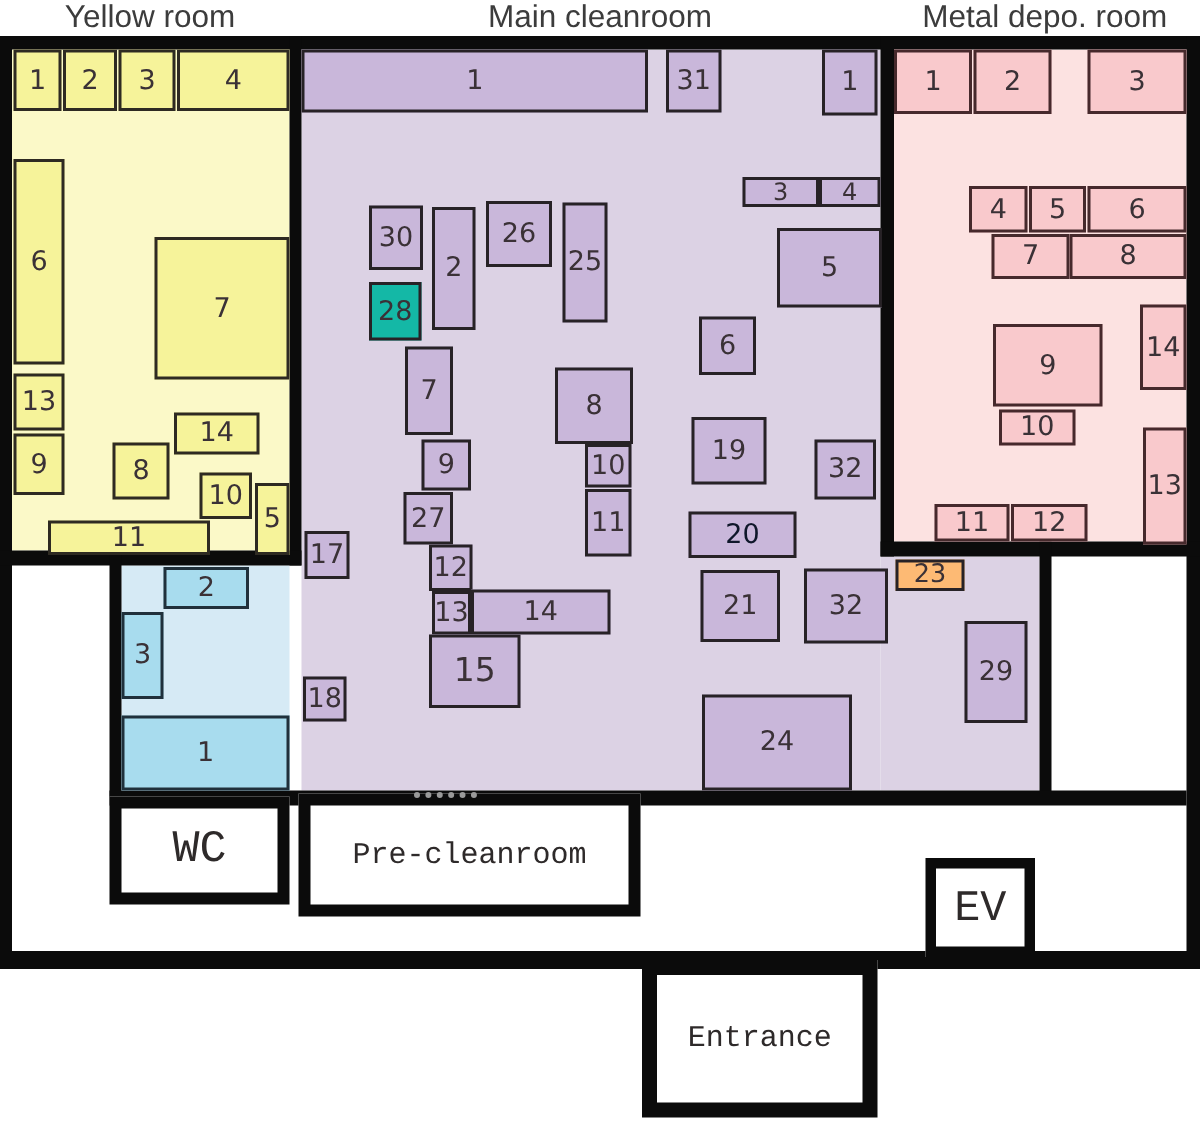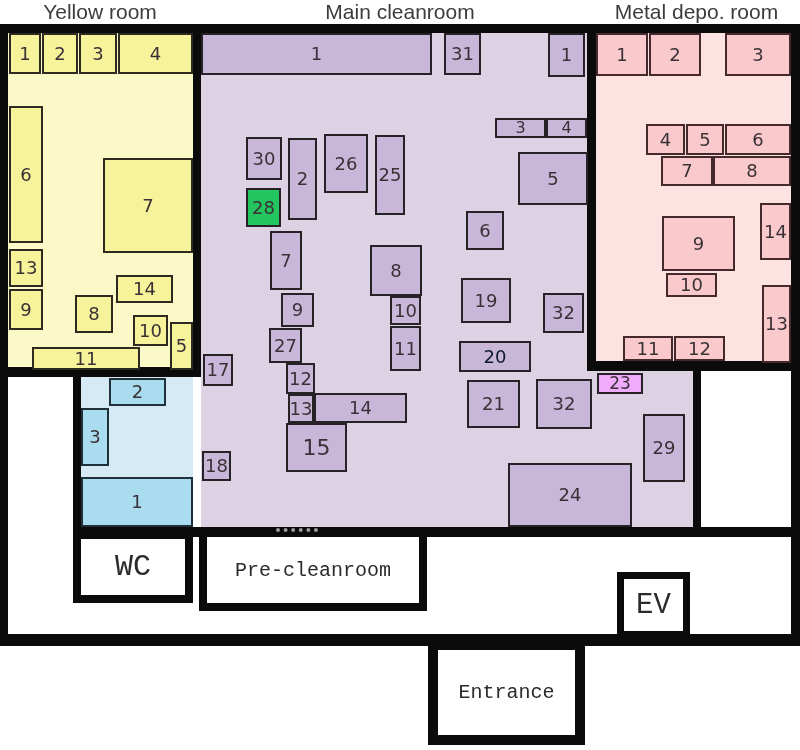--- a/index.html
+++ b/index.html
@@ -63,43 +63,43 @@
     <div class="item" style="left: 32px; top: 347px; width: 108px; height: 23px; background: rgb(246, 243, 154); border-color: rgb(46, 42, 34); color: rgb(58, 49, 54); font-size: 18px;">11</div>
     <div class="item" style="left: 201px; top: 33px; width: 231px; height: 42px; background: rgb(201, 183, 218); border-color: rgb(39, 34, 38); color: rgb(58, 49, 54); font-size: 18px;">1</div>
     <div class="item" style="left: 444px; top: 33px; width: 37px; height: 42px; background: rgb(201, 183, 218); border-color: rgb(39, 34, 38); color: rgb(58, 49, 54); font-size: 18px;">31</div>
     <div class="item" style="left: 548px; top: 33px; width: 37px; height: 44px; background: rgb(201, 183, 218); border-color: rgb(39, 34, 38); color: rgb(58, 49, 54); font-size: 18px;">1</div>
     <div class="item" style="left: 495px; top: 118px; width: 51px; height: 20px; background: rgb(201, 183, 218); border-color: rgb(39, 34, 38); color: rgb(58, 49, 54); font-size: 16px;">3</div>
     <div class="item" style="left: 546px; top: 118px; width: 41px; height: 20px; background: rgb(201, 183, 218); border-color: rgb(39, 34, 38); color: rgb(58, 49, 54); font-size: 16px;">4</div>
     <div class="item" style="left: 518px; top: 152px; width: 70px; height: 53px; background: rgb(201, 183, 218); border-color: rgb(39, 34, 38); color: rgb(58, 49, 54); font-size: 18px;">5</div>
     <div class="item" style="left: 466px; top: 211px; width: 38px; height: 39px; background: rgb(201, 183, 218); border-color: rgb(39, 34, 38); color: rgb(58, 49, 54); font-size: 18px;">6</div>
     <div class="item" style="left: 246px; top: 137px; width: 36px; height: 43px; background: rgb(201, 183, 218); border-color: rgb(39, 34, 38); color: rgb(58, 49, 54); font-size: 18px;">30</div>
     <div class="item" style="left: 288px; top: 138px; width: 29px; height: 82px; background: rgb(201, 183, 218); border-color: rgb(39, 34, 38); color: rgb(58, 49, 54); font-size: 18px;">2</div>
-    <div class="item" style="left: 324px; top: 134px; width: 44px; height: 59px; background: rgb(201, 183, 218); border-color: rgb(39, 34, 38); color: rgb(58, 49, 54); font-size: 18px;">26</div>
+    <div class="item" style="left: 324px; top: 134px; width: 44px; height: 44px; background: rgb(201, 183, 218); border-color: rgb(39, 34, 38); color: rgb(58, 49, 54); font-size: 18px;">26</div>
     <div class="item" style="left: 375px; top: 135px; width: 30px; height: 80px; background: rgb(201, 183, 218); border-color: rgb(39, 34, 38); color: rgb(58, 49, 54); font-size: 18px;">25</div>
-    <div class="item" style="left: 246px; top: 188px; width: 35px; height: 39px; background: #22c55e; border-color: rgb(39, 34, 38); color: rgb(58, 49, 54); font-size: 18px;">28</div>
+    <div class="item" style="left: 246px; top: 188px; width: 35px; height: 39px; background: #14b8a6; border-color: rgb(39, 34, 38); color: rgb(58, 49, 54); font-size: 18px;">28</div>
     <div class="item" style="left: 270px; top: 231px; width: 32px; height: 59px; background: rgb(201, 183, 218); border-color: rgb(39, 34, 38); color: rgb(58, 49, 54); font-size: 18px;">7</div>
     <div class="item" style="left: 370px; top: 245px; width: 52px; height: 51px; background: rgb(201, 183, 218); border-color: rgb(39, 34, 38); color: rgb(58, 49, 54); font-size: 18px;">8</div>
     <div class="item" style="left: 281px; top: 293px; width: 33px; height: 34px; background: rgb(201, 183, 218); border-color: rgb(39, 34, 38); color: rgb(58, 49, 54); font-size: 18px;">9</div>
     <div class="item" style="left: 390px; top: 296px; width: 31px; height: 29px; background: rgb(201, 183, 218); border-color: rgb(39, 34, 38); color: rgb(58, 49, 54); font-size: 18px;">10</div>
     <div class="item" style="left: 390px; top: 326px; width: 31px; height: 45px; background: rgb(201, 183, 218); border-color: rgb(39, 34, 38); color: rgb(58, 49, 54); font-size: 18px;">11</div>
     <div class="item" style="left: 461px; top: 278px; width: 50px; height: 45px; background: rgb(201, 183, 218); border-color: rgb(39, 34, 38); color: rgb(58, 49, 54); font-size: 18px;">19</div>
     <div class="item" style="left: 543px; top: 293px; width: 41px; height: 40px; background: rgb(201, 183, 218); border-color: rgb(39, 34, 38); color: rgb(58, 49, 54); font-size: 18px;">32</div>
     <div class="item" style="left: 269px; top: 328px; width: 33px; height: 35px; background: rgb(201, 183, 218); border-color: rgb(39, 34, 38); color: rgb(58, 49, 54); font-size: 18px;">27</div>
     <div class="item" style="left: 459px; top: 341px; width: 72px; height: 31px; background: rgb(201, 183, 218); border-color: rgb(39, 34, 38); color: #0f172a; font-size: 18px;">20</div>
     <div class="item" style="left: 203px; top: 354px; width: 30px; height: 32px; background: rgb(201, 183, 218); border-color: rgb(39, 34, 38); color: rgb(58, 49, 54); font-size: 18px;">17</div>
     <div class="item" style="left: 286px; top: 363px; width: 29px; height: 31px; background: rgb(201, 183, 218); border-color: rgb(39, 34, 38); color: rgb(58, 49, 54); font-size: 18px;">12</div>
     <div class="item" style="left: 288px; top: 394px; width: 26px; height: 29px; background: rgb(201, 183, 218); border-color: rgb(39, 34, 38); color: rgb(58, 49, 54); font-size: 18px;">13</div>
     <div class="item" style="left: 314px; top: 393px; width: 93px; height: 30px; background: rgb(201, 183, 218); border-color: rgb(39, 34, 38); color: rgb(58, 49, 54); font-size: 18px;">14</div>
     <div class="item" style="left: 467px; top: 380px; width: 53px; height: 48px; background: rgb(201, 183, 218); border-color: rgb(39, 34, 38); color: rgb(58, 49, 54); font-size: 18px;">21</div>
     <div class="item" style="left: 536px; top: 379px; width: 56px; height: 50px; background: rgb(201, 183, 218); border-color: rgb(39, 34, 38); color: rgb(58, 49, 54); font-size: 18px;">32</div>
-    <div class="item" style="left: 597px; top: 373px; width: 46px; height: 21px; background: #f0abfc; border-color: rgb(39, 34, 38); color: rgb(58, 49, 54); font-size: 17px;">23</div>
+    <div class="item" style="left: 597px; top: 373px; width: 46px; height: 21px; background: #fdba74; border-color: rgb(39, 34, 38); color: rgb(58, 49, 54); font-size: 17px;">23</div>
     <div class="item" style="left: 643px; top: 414px; width: 42px; height: 68px; background: rgb(201, 183, 218); border-color: rgb(39, 34, 38); color: rgb(58, 49, 54); font-size: 18px;">29</div>
     <div class="item" style="left: 286px; top: 423px; width: 61px; height: 49px; background: rgb(201, 183, 218); border-color: rgb(39, 34, 38); color: rgb(58, 49, 54); font-size: 22px;">15</div>
     <div class="item" style="left: 202px; top: 451px; width: 29px; height: 30px; background: rgb(201, 183, 218); border-color: rgb(39, 34, 38); color: rgb(58, 49, 54); font-size: 18px;">18</div>
-    <div class="item" style="left: 468px; top: 463px; width: 124px; height: 64px; background: rgb(201, 183, 218); border-color: rgb(39, 34, 38); color: rgb(58, 49, 54); font-size: 18px; margin-left: 40px;">24</div>
+    <div class="item" style="left: 468px; top: 463px; width: 100px; height: 64px; background: rgb(201, 183, 218); border-color: rgb(39, 34, 38); color: rgb(58, 49, 54); font-size: 18px;">24</div>
     <div class="item" style="left: 596px; top: 33px; width: 52px; height: 43px; background: rgb(249, 201, 204); border-color: rgb(70, 41, 44); color: rgb(58, 49, 54); font-size: 18px;">1</div>
     <div class="item" style="left: 649px; top: 33px; width: 52px; height: 43px; background: rgb(249, 201, 204); border-color: rgb(70, 41, 44); color: rgb(58, 49, 54); font-size: 18px;">2</div>
     <div class="item" style="left: 725px; top: 33px; width: 66px; height: 43px; background: rgb(249, 201, 204); border-color: rgb(70, 41, 44); color: rgb(58, 49, 54); font-size: 18px;">3</div>
     <div class="item" style="left: 646px; top: 124px; width: 39px; height: 31px; background: rgb(249, 201, 204); border-color: rgb(70, 41, 44); color: rgb(58, 49, 54); font-size: 18px;">4</div>
     <div class="item" style="left: 686px; top: 124px; width: 38px; height: 31px; background: rgb(249, 201, 204); border-color: rgb(70, 41, 44); color: rgb(58, 49, 54); font-size: 18px;">5</div>
     <div class="item" style="left: 725px; top: 124px; width: 66px; height: 31px; background: rgb(249, 201, 204); border-color: rgb(70, 41, 44); color: rgb(58, 49, 54); font-size: 18px;">6</div>
     <div class="item" style="left: 661px; top: 156px; width: 52px; height: 30px; background: rgb(249, 201, 204); border-color: rgb(70, 41, 44); color: rgb(58, 49, 54); font-size: 18px;">7</div>
     <div class="item" style="left: 713px; top: 156px; width: 78px; height: 30px; background: rgb(249, 201, 204); border-color: rgb(70, 41, 44); color: rgb(58, 49, 54); font-size: 18px;">8</div>
     <div class="item" style="left: 760px; top: 203px; width: 31px; height: 57px; background: rgb(249, 201, 204); border-color: rgb(70, 41, 44); color: rgb(58, 49, 54); font-size: 18px;">14</div>
     <div class="item" style="left: 662px; top: 216px; width: 73px; height: 55px; background: rgb(249, 201, 204); border-color: rgb(70, 41, 44); color: rgb(58, 49, 54); font-size: 18px;">9</div>

